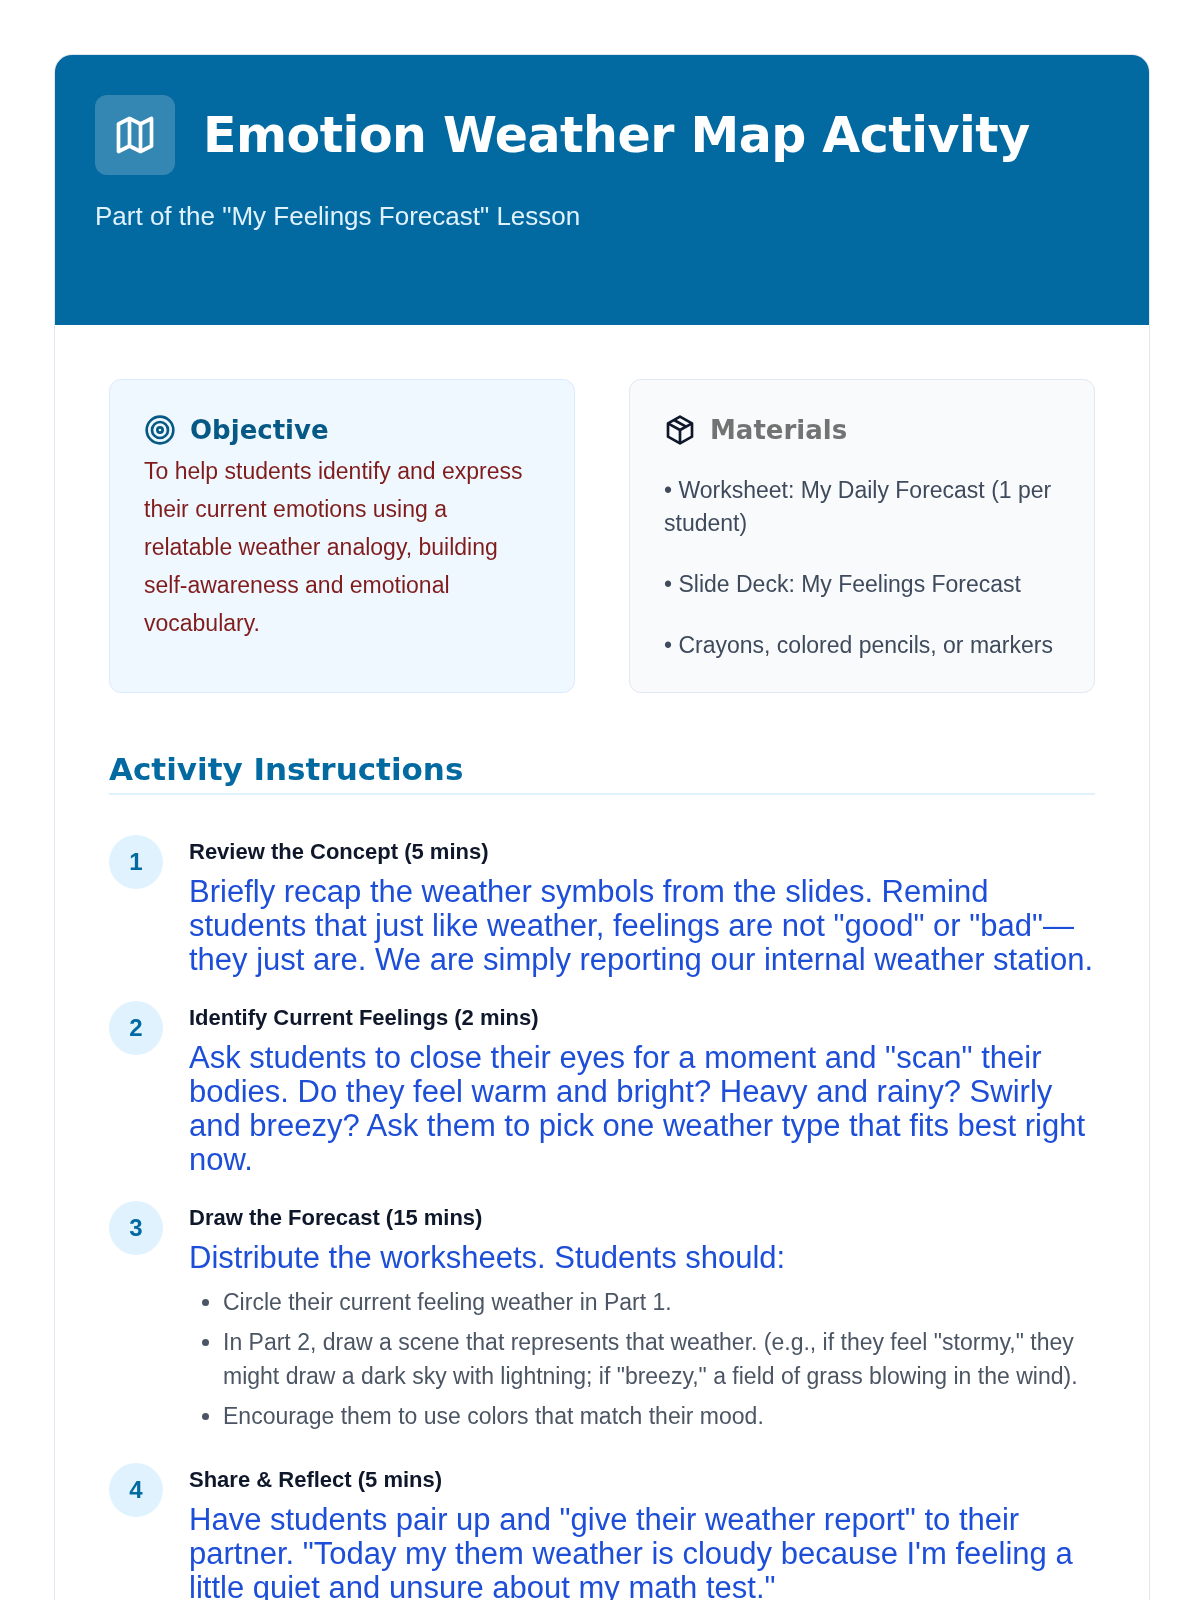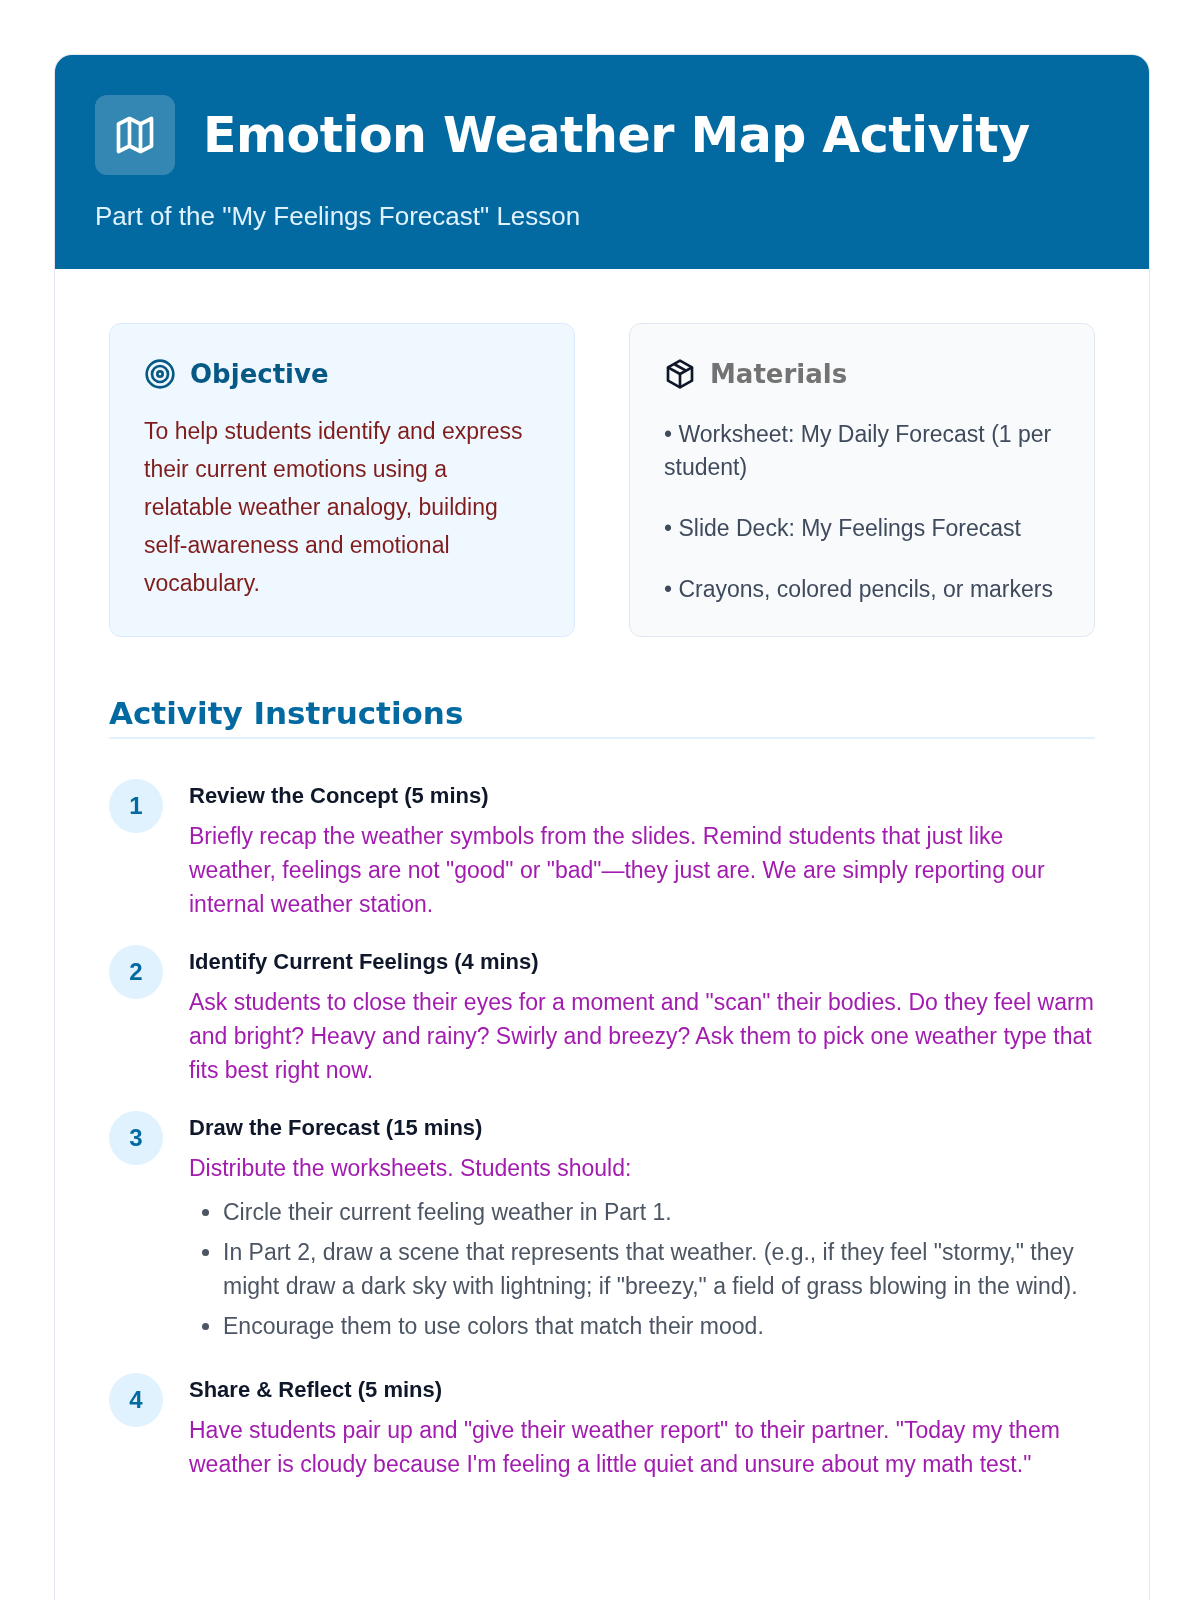--- a/index.html
+++ b/index.html
@@ -4,62 +4,62 @@
   <style>
     * { box-sizing: border-box; margin: 0; padding: 0; }
     html, body { width: 1200px; height: 1600px; background: #ffffff; overflow: hidden; }
     body { font-family: "Liberation Sans", sans-serif; color: #334155; }
 
     .card {
       position: absolute; left: 54px; top: 54px; width: 1096px; height: 1600px;
       border: 1px solid #e2e8f0; border-radius: 18px; background: #ffffff; overflow: hidden;
     }
     .header {
-      background: #0369a1; height: 214px; padding: 40px 40px 0 40px;
+      background: #0369a1; height: 270px; padding: 40px 40px 0 40px;
     }
     .title-row { display: flex; align-items: center; }
     .title-icon {
       width: 80px; height: 80px; border-radius: 12px; background: rgba(255,255,255,0.2);
       display: flex; align-items: center; justify-content: center; margin-right: 28px;
     }
     .title {
       font-family: "DejaVu Sans", sans-serif; font-weight: bold; font-size: 49px; color: #ffffff;
       letter-spacing: -0.5px;
     }
     .subtitle { margin-top: 26px; font-size: 26px; color: #e0f2fe; }
 
     .content { padding: 54px 54px 0 54px; }
     .info-row { display: flex; gap: 54px; }
     .info-box {
       flex: 1; height: 314px; border-radius: 12px; padding: 34px 34px 0 34px;
     }
     .objective { background: #f0f8ff; border: 1px solid #dbeafe; }
     .materials { background: #f8fafc; border: 1px solid #e2e8f0; }
-    .box-head { display: flex; align-items: center; margin-bottom: 22px; }
+    .box-head { display: flex; align-items: center; margin-bottom: 6px; }
     .box-head svg { margin-right: 14px; }
     .box-title { font-family: "DejaVu Sans", sans-serif; font-weight: bold; font-size: 26px; }
     .objective .box-title { color: #075985; }
     .materials .box-title { color: #737373; }
     .box-text { font-size: 23px; line-height: 38px; color: #7f1d1d; }
     .mat-item { font-size: 23px; line-height: 33px; color: #3f4a5c; margin-bottom: 7px; margin-top: 28px; }
 
     .section-title {
       margin-top: 58px; font-family: "DejaVu Sans", sans-serif; font-weight: bold;
       font-size: 31px; color: #0369a1; padding-bottom: 6px; border-bottom: 2px solid #e0f2fe;
     }
     .steps { margin-top: 38px; }
     .step { display: flex; margin-bottom: 22px; }
     .step-num {
       flex: 0 0 54px; height: 54px; border-radius: 50%; background: #e0f2fe; color: #0369a1;
       font-weight: bold; font-size: 24px; display: flex; align-items: center; justify-content: center;
       margin-right: 26px; margin-top: 2px;
     }
     .step-body { flex: 1; }
     .step-title { font-weight: bold; font-size: 22px; color: #0f172a; line-height: 38px; }
-    .step-text { font-size: 23px; line-height: 34px; color: #a21caf; margin-top: 4px; }
+    .step-text { font-size: 31px; line-height: 34px; color: #1d4ed8; margin-top: 4px; }
     .step-list { margin-top: 10px; padding-left: 34px; }
     .step-list li { font-size: 23px; line-height: 34px; color: #4b5563; margin-bottom: 6px; }
   </style>
 </head>
 <body>
 
 <div class="card">
   <div class="header">
     <div class="title-row">
       <div class="title-icon">
@@ -111,21 +111,21 @@
         <div class="step-num">1</div>
         <div class="step-body">
           <div class="step-title">Review the Concept (5 mins)</div>
           <p class="step-text">Briefly recap the weather symbols from the slides. Remind students that just like weather, feelings are not "good" or "bad"—they just are. We are simply reporting our internal weather station.</p>
         </div>
       </div>
 
       <div class="step">
         <div class="step-num">2</div>
         <div class="step-body">
-          <div class="step-title">Identify Current Feelings (4 mins)</div>
+          <div class="step-title">Identify Current Feelings (2 mins)</div>
           <p class="step-text">Ask students to close their eyes for a moment and "scan" their bodies. Do they feel warm and bright? Heavy and rainy? Swirly and breezy? Ask them to pick one weather type that fits best right now.</p>
         </div>
       </div>
 
       <div class="step">
         <div class="step-num">3</div>
         <div class="step-body">
           <div class="step-title">Draw the Forecast (15 mins)</div>
           <p class="step-text">Distribute the worksheets. Students should:</p>
           <ul class="step-list">

